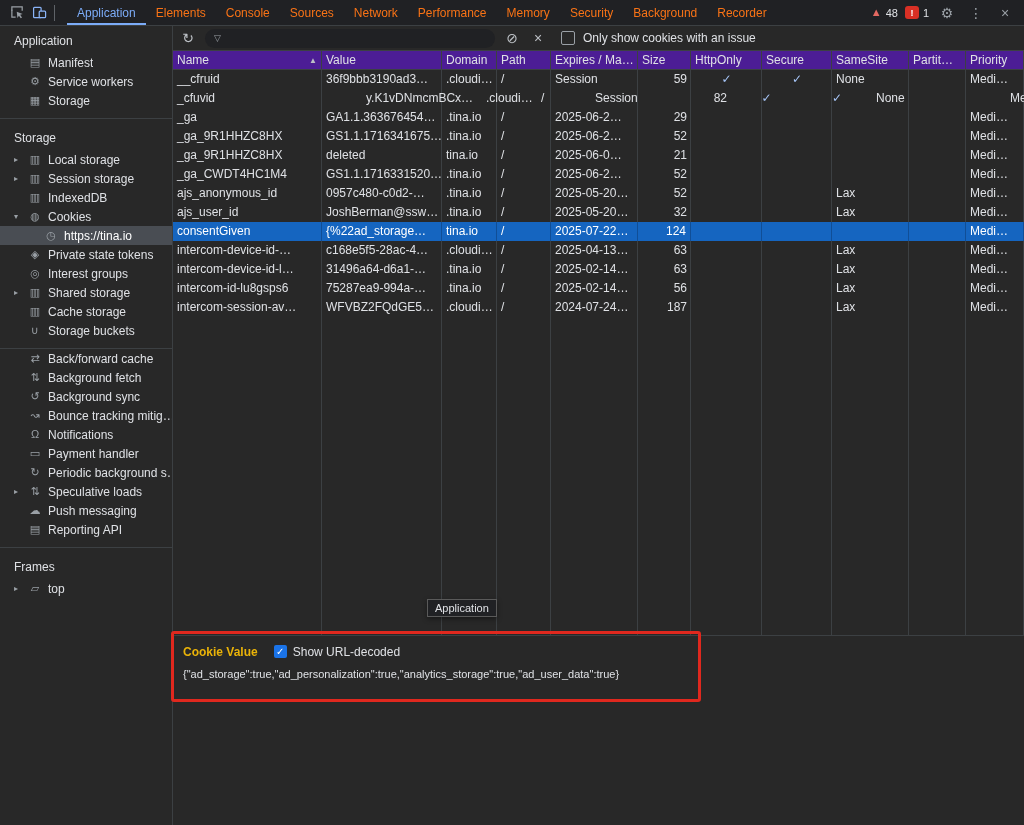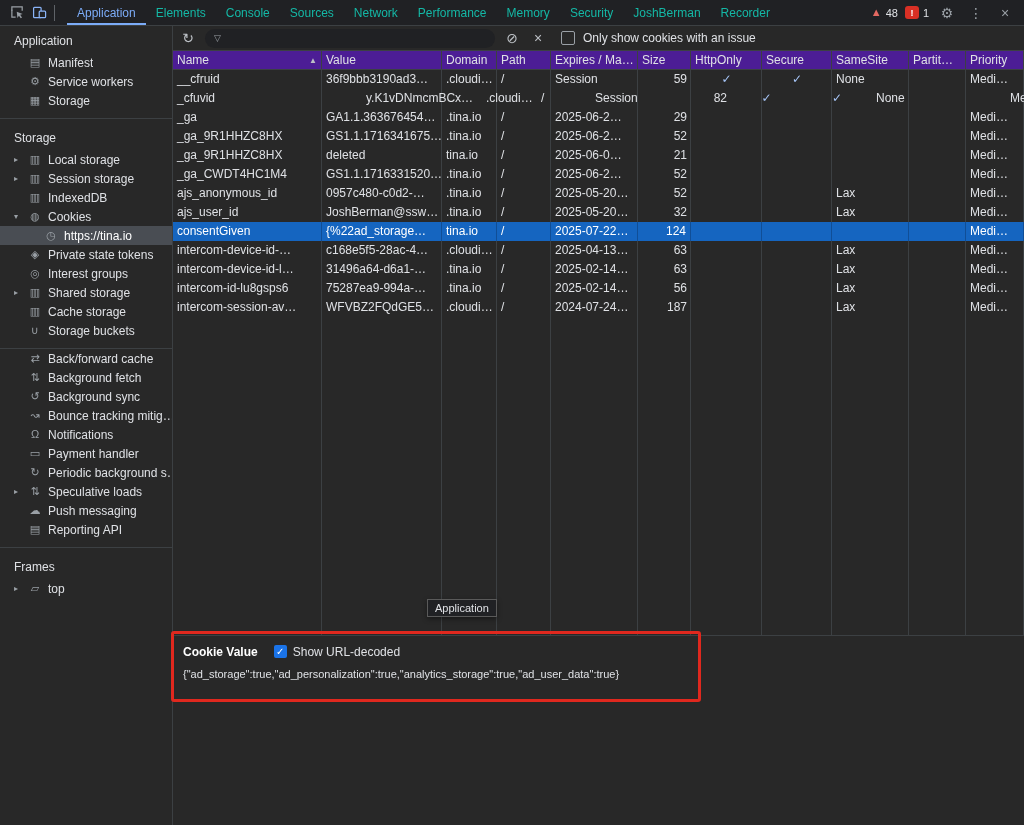--- a/index.html
+++ b/index.html
@@ -7,21 +7,21 @@
          font:12px "Liberation Sans","DejaVu Sans",sans-serif;color:#dfe1e5;-webkit-font-smoothing:antialiased;}
 
   
   .topbar{position:absolute;left:0;top:0;right:0;height:26px;background:#202124;
           border-bottom:1px solid #3c4043;display:flex;align-items:center;
           padding:0 8px 0 6px;box-sizing:border-box;z-index:5;}
   .tb-btn{display:inline-flex;align-items:center;justify-content:center;width:22px;height:26px;
           color:#9aa0a6;font-size:14px;cursor:pointer;flex:none;}
   .tb-sep{width:1px;height:16px;background:#5f6368;margin:0 4px;flex:none;}
   .tabs{display:flex;height:100%;margin-left:8px;}
-  .tab{padding:0 10px;display:flex;align-items:center;color:#14b8a6;white-space:nowrap;cursor:pointer;}
+  .tab{padding:0 10px;display:flex;align-items:center;color:#f97316;white-space:nowrap;cursor:pointer;}
   .tab.selected{color:#7cacf8;box-shadow:inset 0 -2px 0 #7cacf8;}
   .tb-right{margin-left:auto;display:flex;align-items:center;gap:7px;}
   .warn-group,.err-group{display:flex;align-items:center;gap:4px;cursor:pointer;}
   .warn-tri{color:#e46962;font-size:11px;line-height:1;}
   .warn-count,.err-count{color:#dfe1e5;font-size:11px;}
   .err-badge{background:#d93025;color:#fff;border-radius:3px;width:14px;height:13px;
              display:inline-flex;align-items:center;justify-content:center;font-size:9px;font-weight:bold;}
 
   
   .sidebar{position:absolute;left:0;top:26px;bottom:0;width:173px;box-sizing:border-box;
@@ -72,21 +72,21 @@
   .trow.selected .tcell.c6,.trow.selected .tcell.c7{color:#fff;}
 
   
   .app-tooltip{position:absolute;left:427px;top:599px;background:#202124;border:1px solid #5a5a5a;
                color:#dfe1e5;font-size:11px;padding:2px 7px;z-index:6;box-shadow:0 2px 5px rgba(0,0,0,.4);}
 
   
   .preview{position:absolute;left:173px;right:0;top:635px;bottom:0;background:#282828;
            border-top:1px solid #3c4043;padding:8px 10px;box-sizing:border-box;}
   .preview-head{display:flex;align-items:center;height:15px;}
-  .pv-title{font-weight:bold;color:#ffffff;}
+  .pv-title{font-weight:bold;color:#eab308;}
   .pv-cbx{width:13px;height:13px;background:#1a73e8;border-radius:2px;display:inline-flex;
           align-items:center;justify-content:center;margin:0 6px 0 16px;cursor:pointer;flex:none;}
   .pv-check{color:#fff;font-size:10px;line-height:1;}
   .pv-cbx-label{color:#dfe1e5;}
   .pv-value{margin-top:9px;color:#dfe1e5;font-size:11px;white-space:nowrap;overflow:hidden;}
 
   
   .annotation{position:absolute;left:171px;top:631px;width:524px;height:65px;border:3px solid #e0281e;
               border-radius:3px;z-index:10;pointer-events:none;}
 </style>
@@ -112,21 +112,21 @@
     <span class="tb-sep"></span>
     <nav class="tabs">
         <div class="tab selected">Application</div>
         <div class="tab">Elements</div>
         <div class="tab">Console</div>
         <div class="tab">Sources</div>
         <div class="tab">Network</div>
         <div class="tab">Performance</div>
         <div class="tab">Memory</div>
         <div class="tab">Security</div>
-        <div class="tab">JoshBerman</div>
+        <div class="tab">Background</div>
         <div class="tab">Recorder</div>
       </nav>
     <div class="tb-right">
       <span class="warn-group">
         <span class="warn-tri">▲</span>
         <span class="warn-count">48</span>
       </span>
       <span class="err-group">
         <span class="err-badge">!</span>
         <span class="err-count">1</span>

